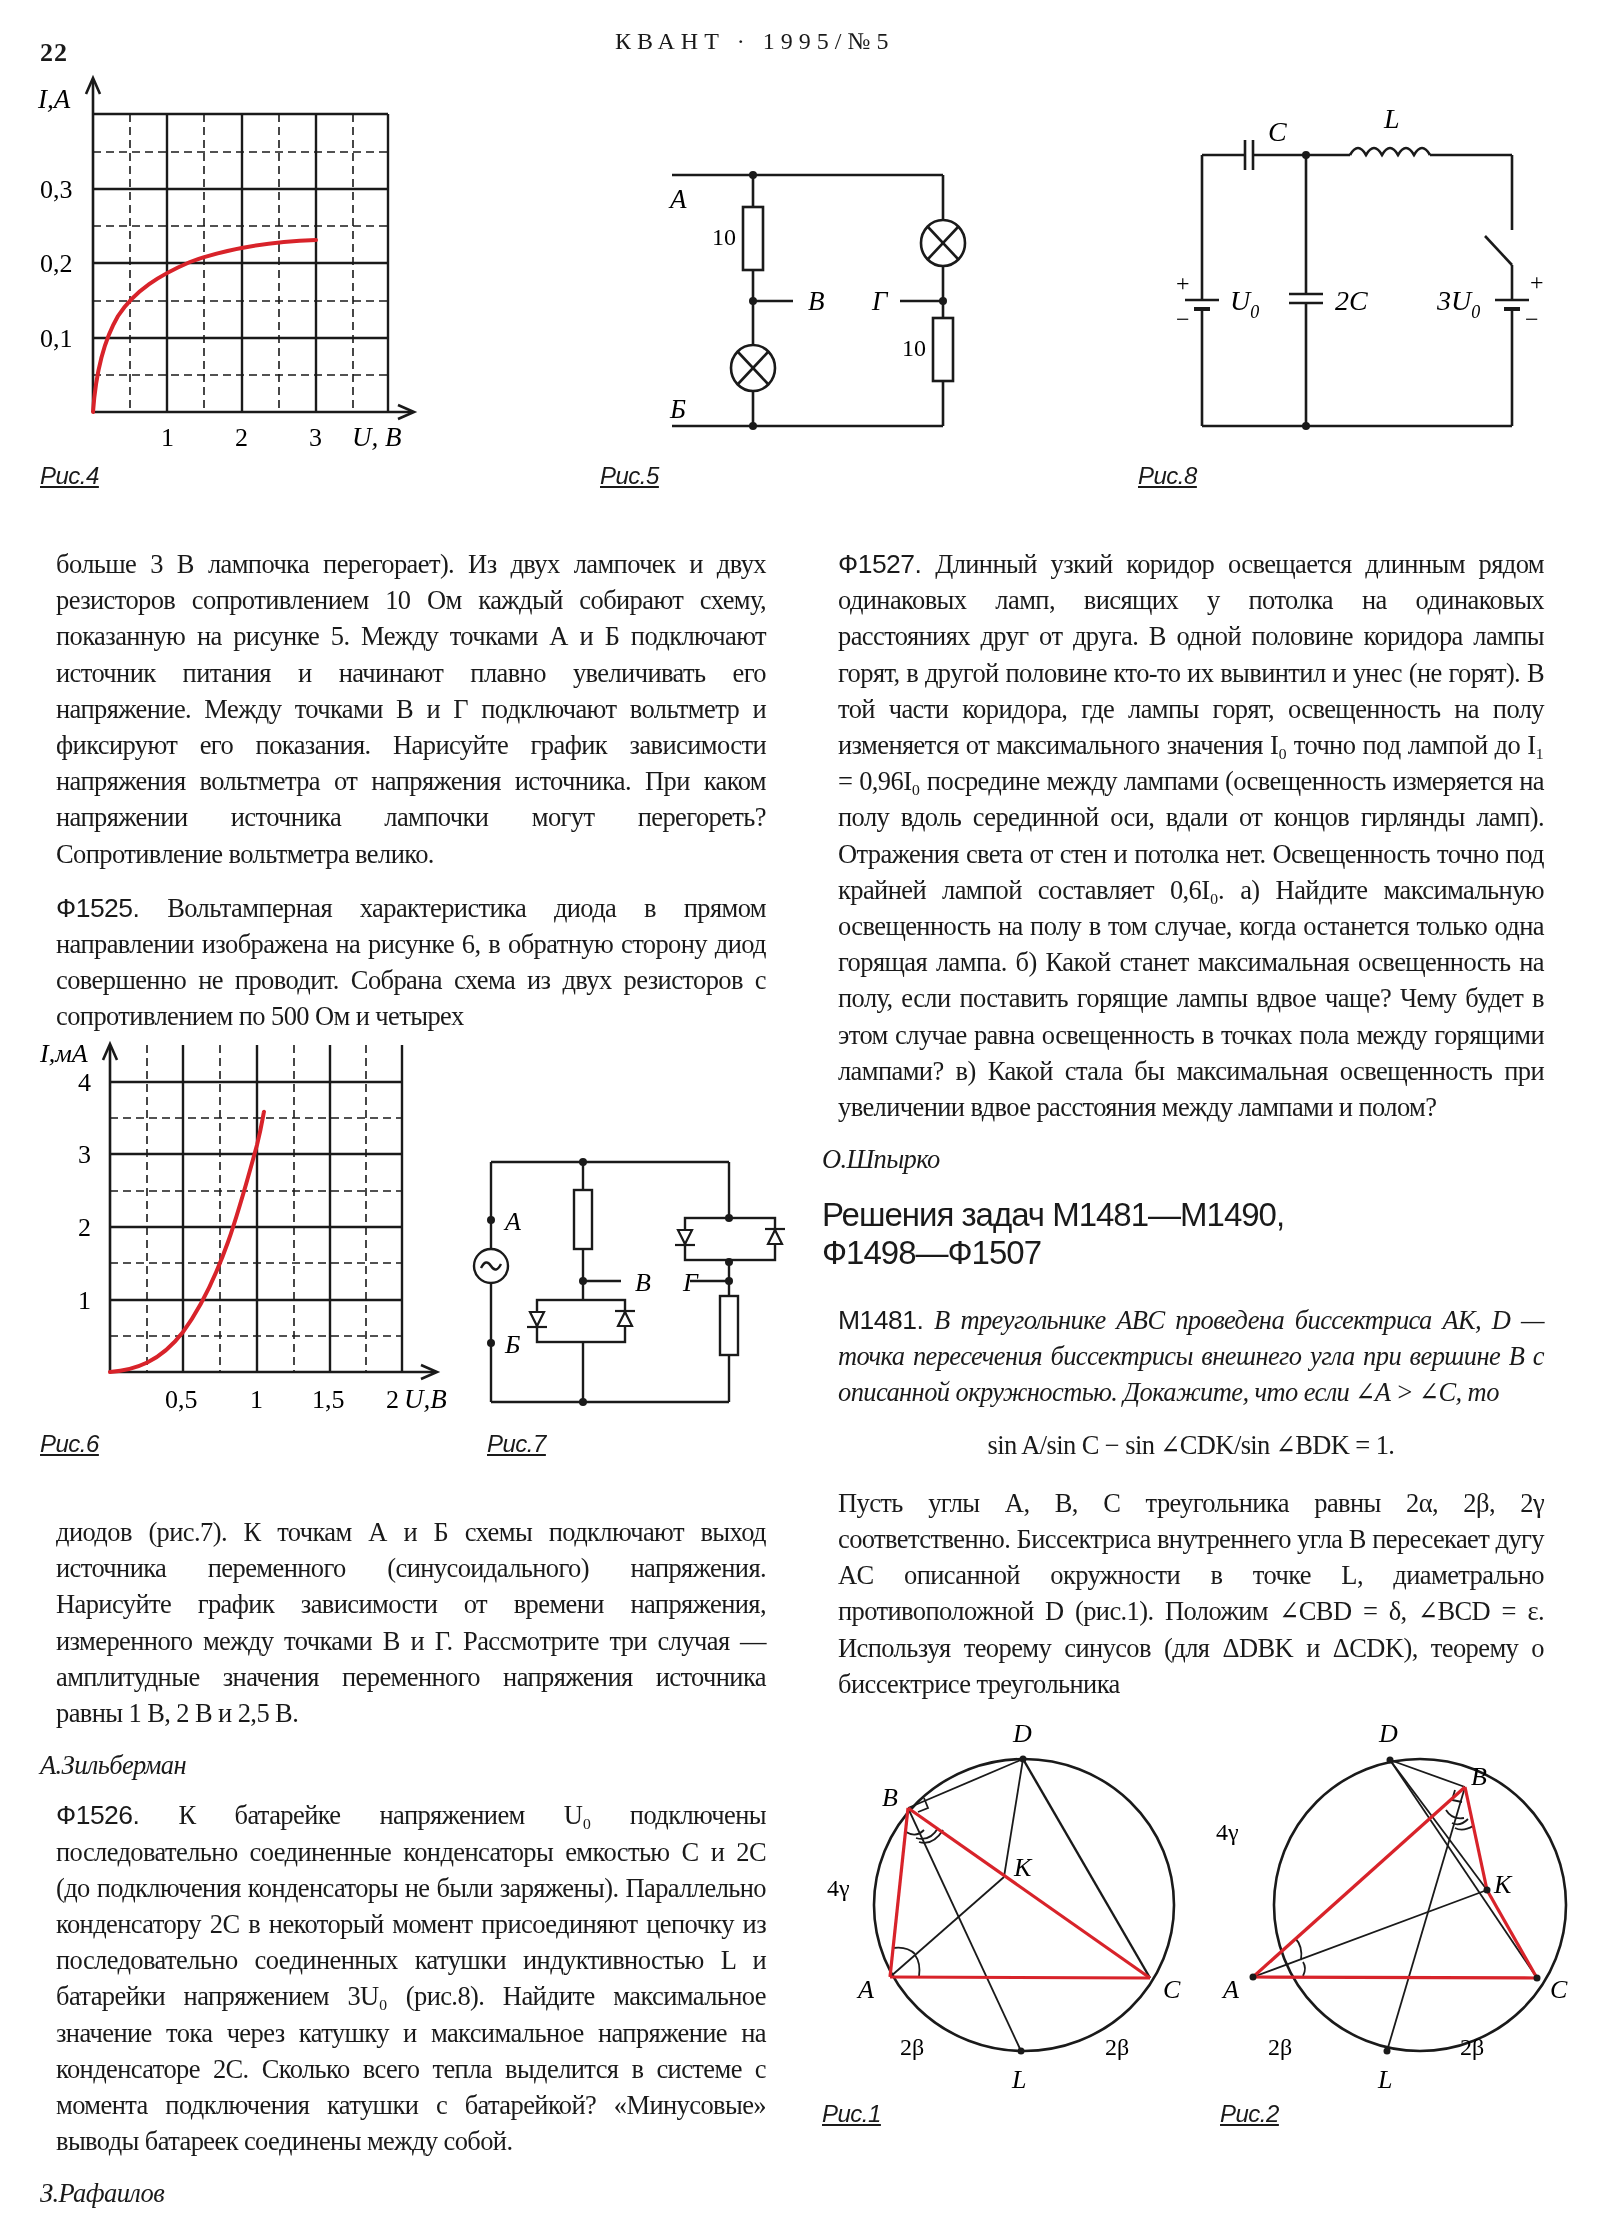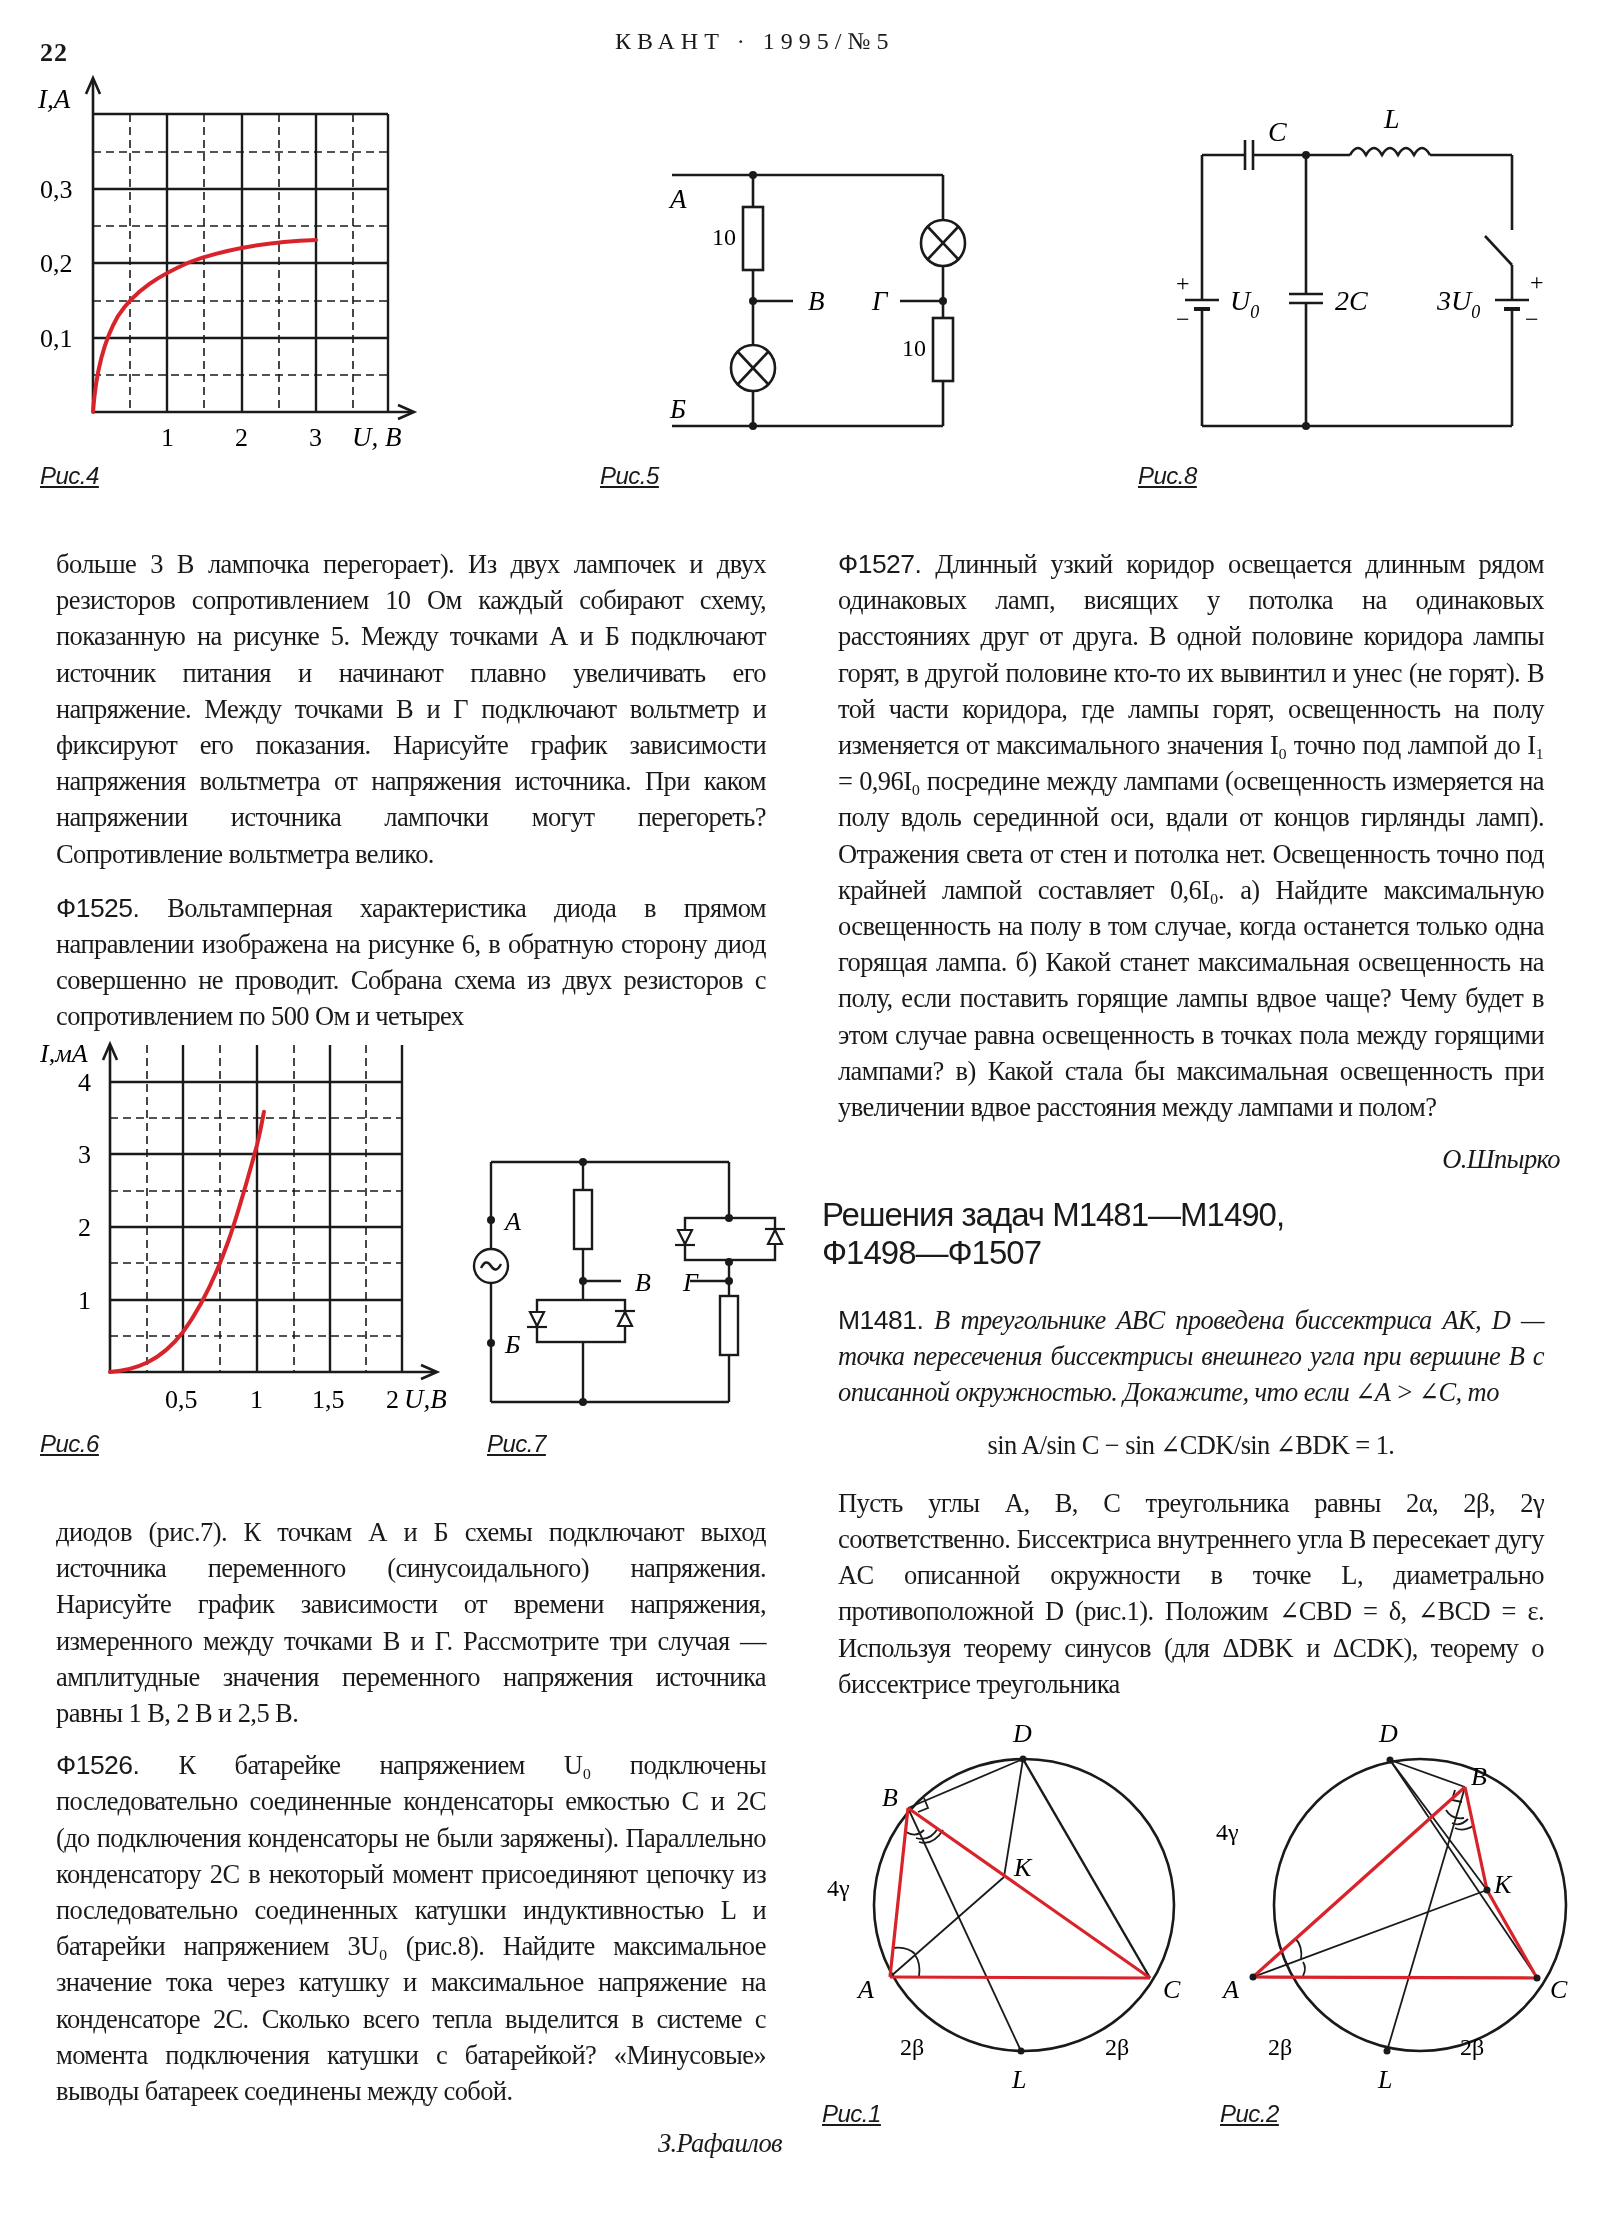--- a/index.html
+++ b/index.html
@@ -8,21 +8,21 @@
   .abs { position: absolute; }
   .pagenum { left: 40px; top: 38px; font-size: 26px; font-weight: bold; letter-spacing: 1px; }
   .running { left: 615px; top: 28px; font-size: 24px; letter-spacing: 6px; }
   .caption { font-family: "Liberation Sans", "DejaVu Sans", sans-serif; font-style: italic;
              font-size: 24px; color: #1a1a1a; letter-spacing: -0.5px; text-decoration: underline; }
   .col { position: absolute; width: 742px; font-size: 26.5px; line-height: 36.2px;
          text-align: justify; letter-spacing: -0.6px; font-stretch: condensed; }
   .col p { margin: 16px; }
   .col p + p { margin-top: 18px; }
   .pid { font-family: "Liberation Sans", "DejaVu Sans", sans-serif; letter-spacing: -0.5px; }
-  .author { text-align: right; font-style: italic; display: block; }
+  .author { text-align: left; font-style: italic; display: block; }
   .heading { font-family: "Liberation Sans", "DejaVu Sans", sans-serif; font-size: 33px;
              line-height: 38px; letter-spacing: -1px; }
   .formula { text-align: center; }
   svg text { font-family: "Liberation Serif", "DejaVu Serif", serif; }
   svg { position: absolute; overflow: visible; }
 </style>
 </head>
 <body>
 
 <div class="abs pagenum">22</div>
@@ -244,20 +244,21 @@
   </g>
   <text x="505" y="1230" font-size="26" font-style="italic">A</text>
   <text x="505" y="1353" font-size="26" font-style="italic">Б</text>
   <text x="635" y="1291" font-size="26" font-style="italic">В</text>
   <text x="683" y="1291" font-size="26" font-style="italic">Г</text>
 </svg>
 <div class="abs caption" style="left:487px;top:1430px">Рис.7</div>
 
 <div class="col" style="left:40px;top:1498px">
   <p>диодов (рис.7). К точкам А и Б схемы подключают выход источника переменного (синусоидального) напряжения. Нарисуйте график зависимости от времени напряжения, измеренного между точками В и Г. Рассмотрите три случая — амплитудные значения переменного напряжения источника равны 1 В, 2 В и 2,5 В.</p>
+  <span class="author">А.Зильберман</span>
   <p style="margin-top:14px"><span class="pid">Ф1526.</span> <span>К батарейке напряжением U₀ подключены последовательно соединенные конденсаторы емкостью C и 2C (до подключения конденсаторы не были заряжены). Параллельно конденсатору 2C в некоторый момент присоединяют цепочку из последовательно соединенных катушки индуктивностью L и батарейки напряжением 3U₀ (рис.8). Найдите максимальное значение тока через катушку и максимальное напряжение на конденсаторе 2C. Сколько всего тепла выделится в системе с момента подключения катушки с батарейкой? «Минусовые» выводы батареек соединены между собой.</span></p>
   <span class="author">З.Рафаилов</span>
 </div>
 
 <div class="col" style="left:822px;top:530px;width:738px">
   <p><span class="pid">Ф1527.</span> <span>Длинный узкий коридор освещается длинным рядом одинаковых ламп, висящих у потолка на одинаковых расстояниях друг от друга. В одной половине коридора лампы горят, в другой половине кто-то их вывинтил и унес (не горят). В той части коридора, где лампы горят, освещенность на полу изменяется от максимального значения I₀ точно под лампой до I₁ = 0,96I₀ посредине между лампами (освещенность измеряется на полу вдоль серединной оси, вдали от концов гирлянды ламп). Отражения света от стен и потолка нет. Освещенность точно под крайней лампой составляет 0,6I₀. а) Найдите максимальную освещенность на полу в том случае, когда останется только одна горящая лампа. б) Какой станет максимальная освещенность на полу, если поставить горящие лампы вдвое чаще? Чему будет в этом случае равна освещенность в точках пола между горящими лампами? в) Какой стала бы максимальная освещенность при увеличении вдвое расстояния между лампами и полом?</span></p>
   <span class="author">О.Шпырко</span>
 </div>
 
 <div class="abs heading" style="left:822px;top:1196px">

